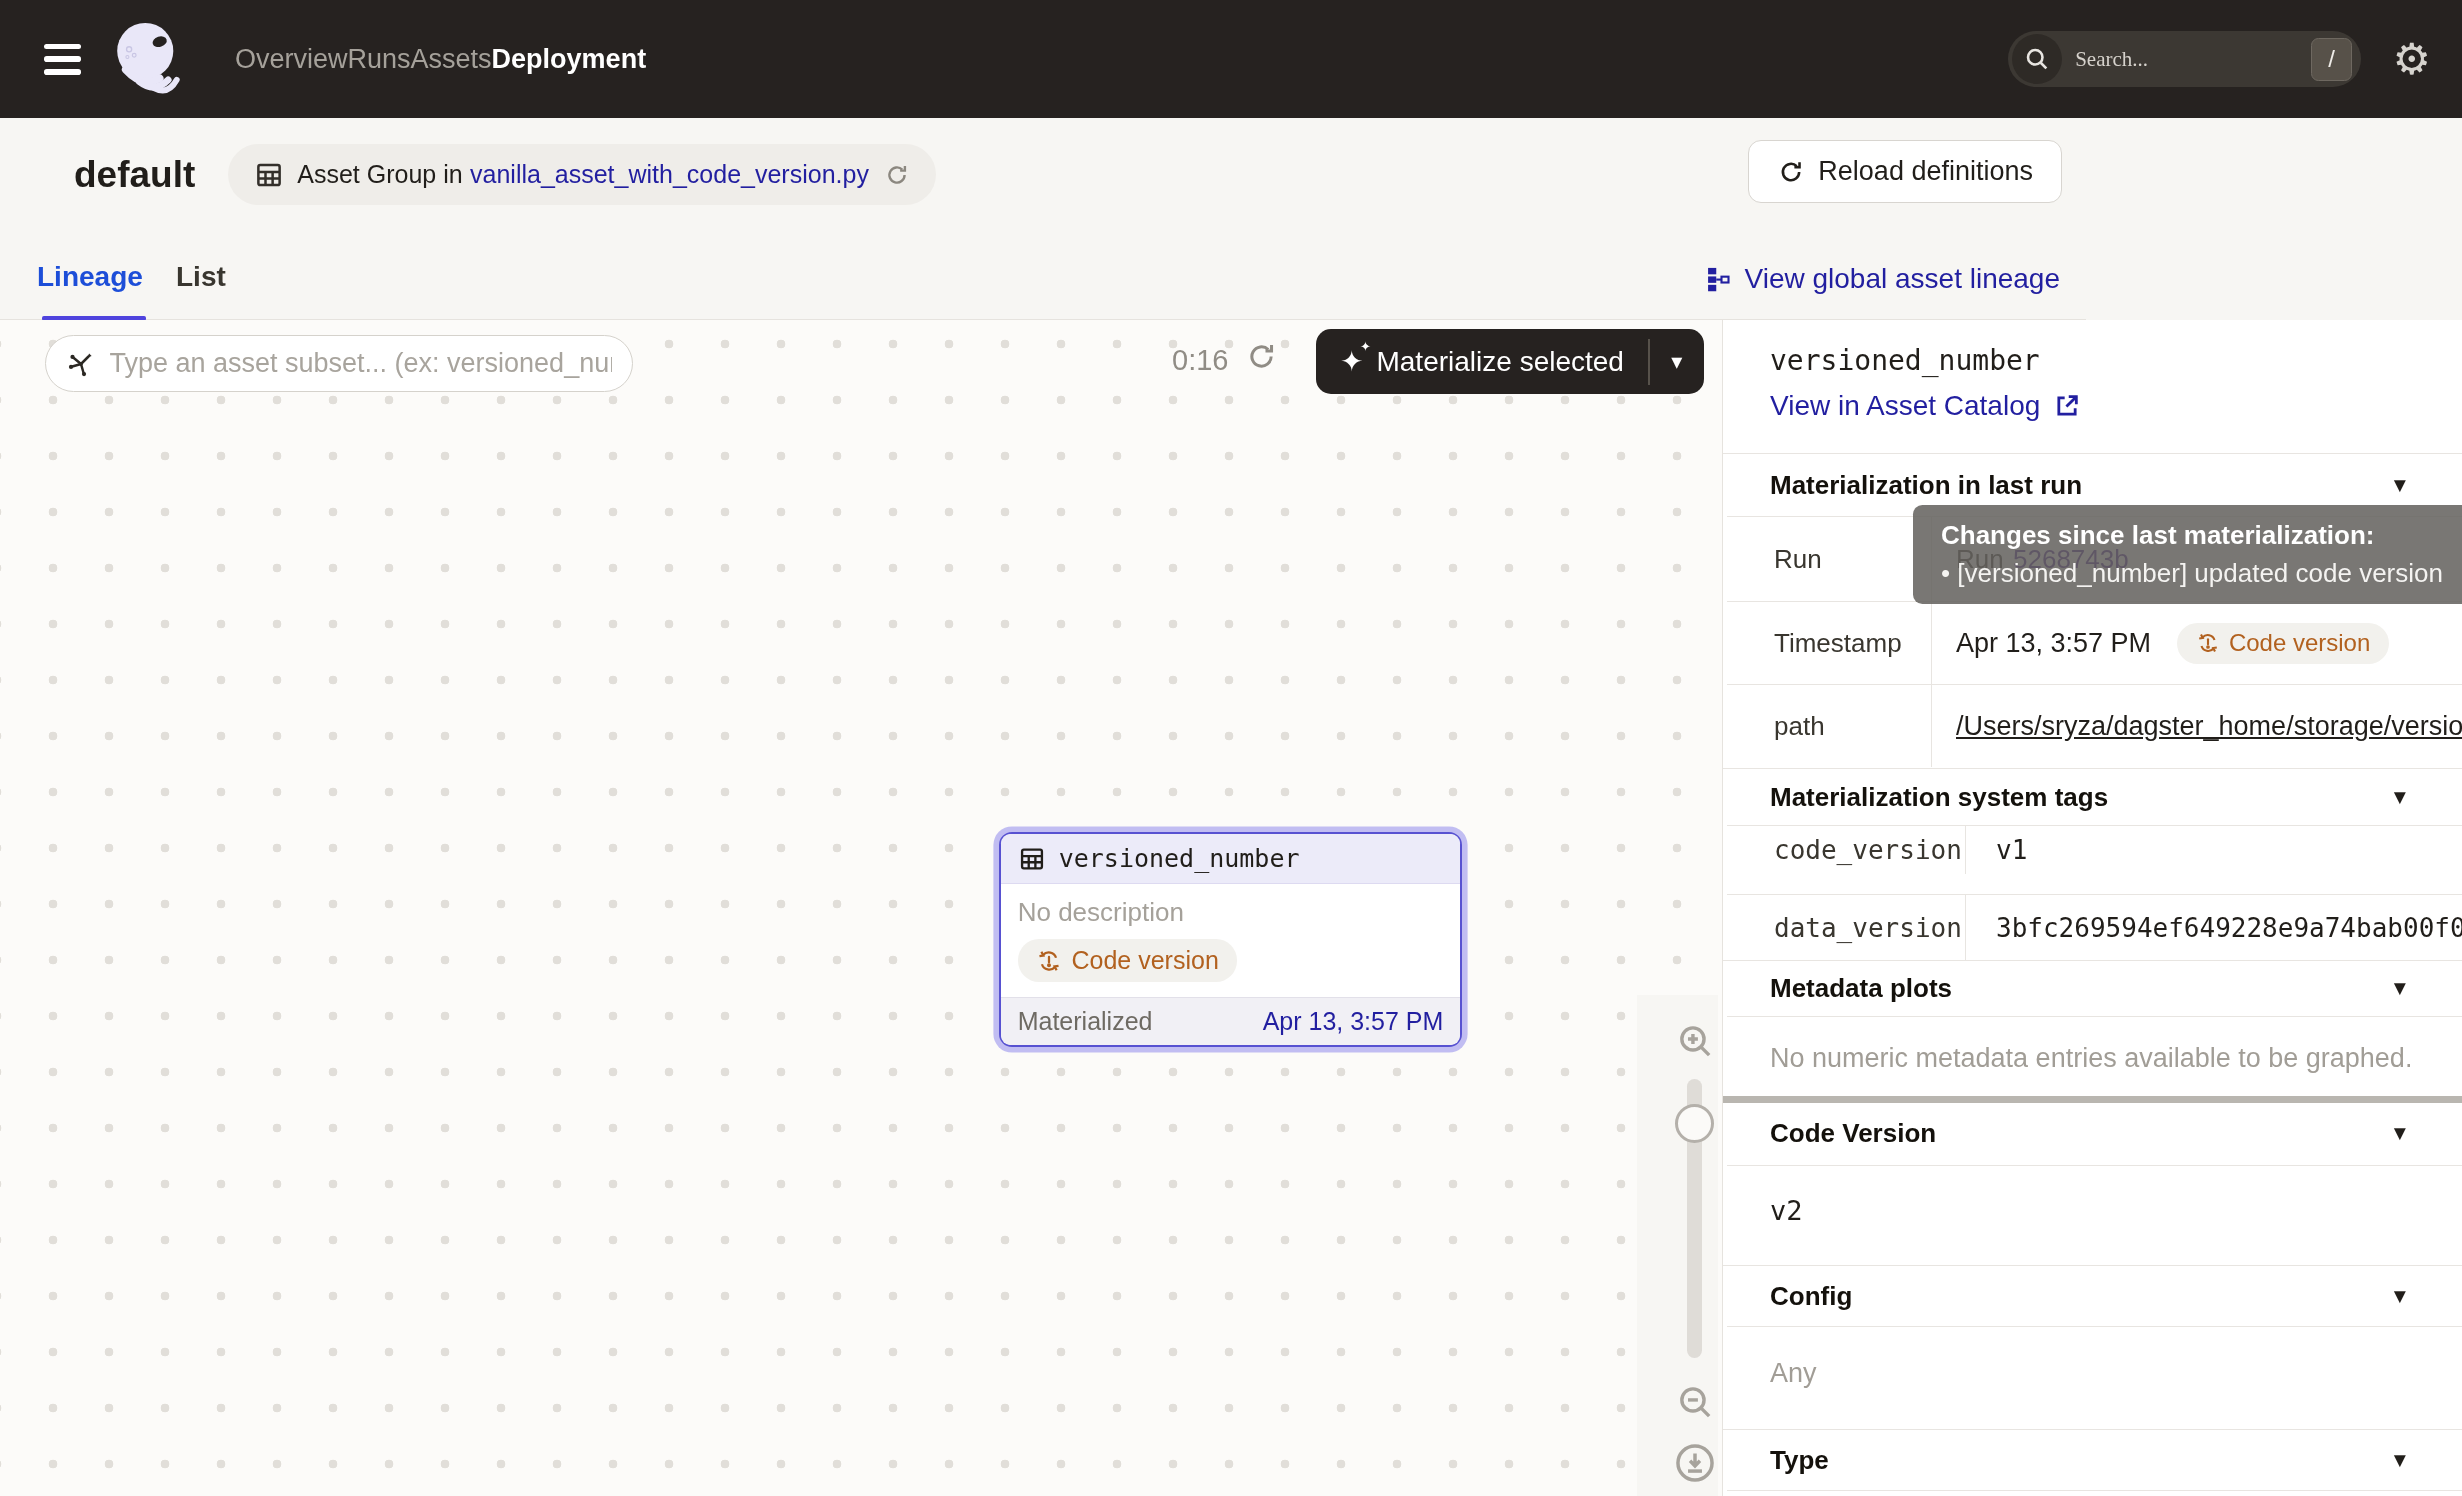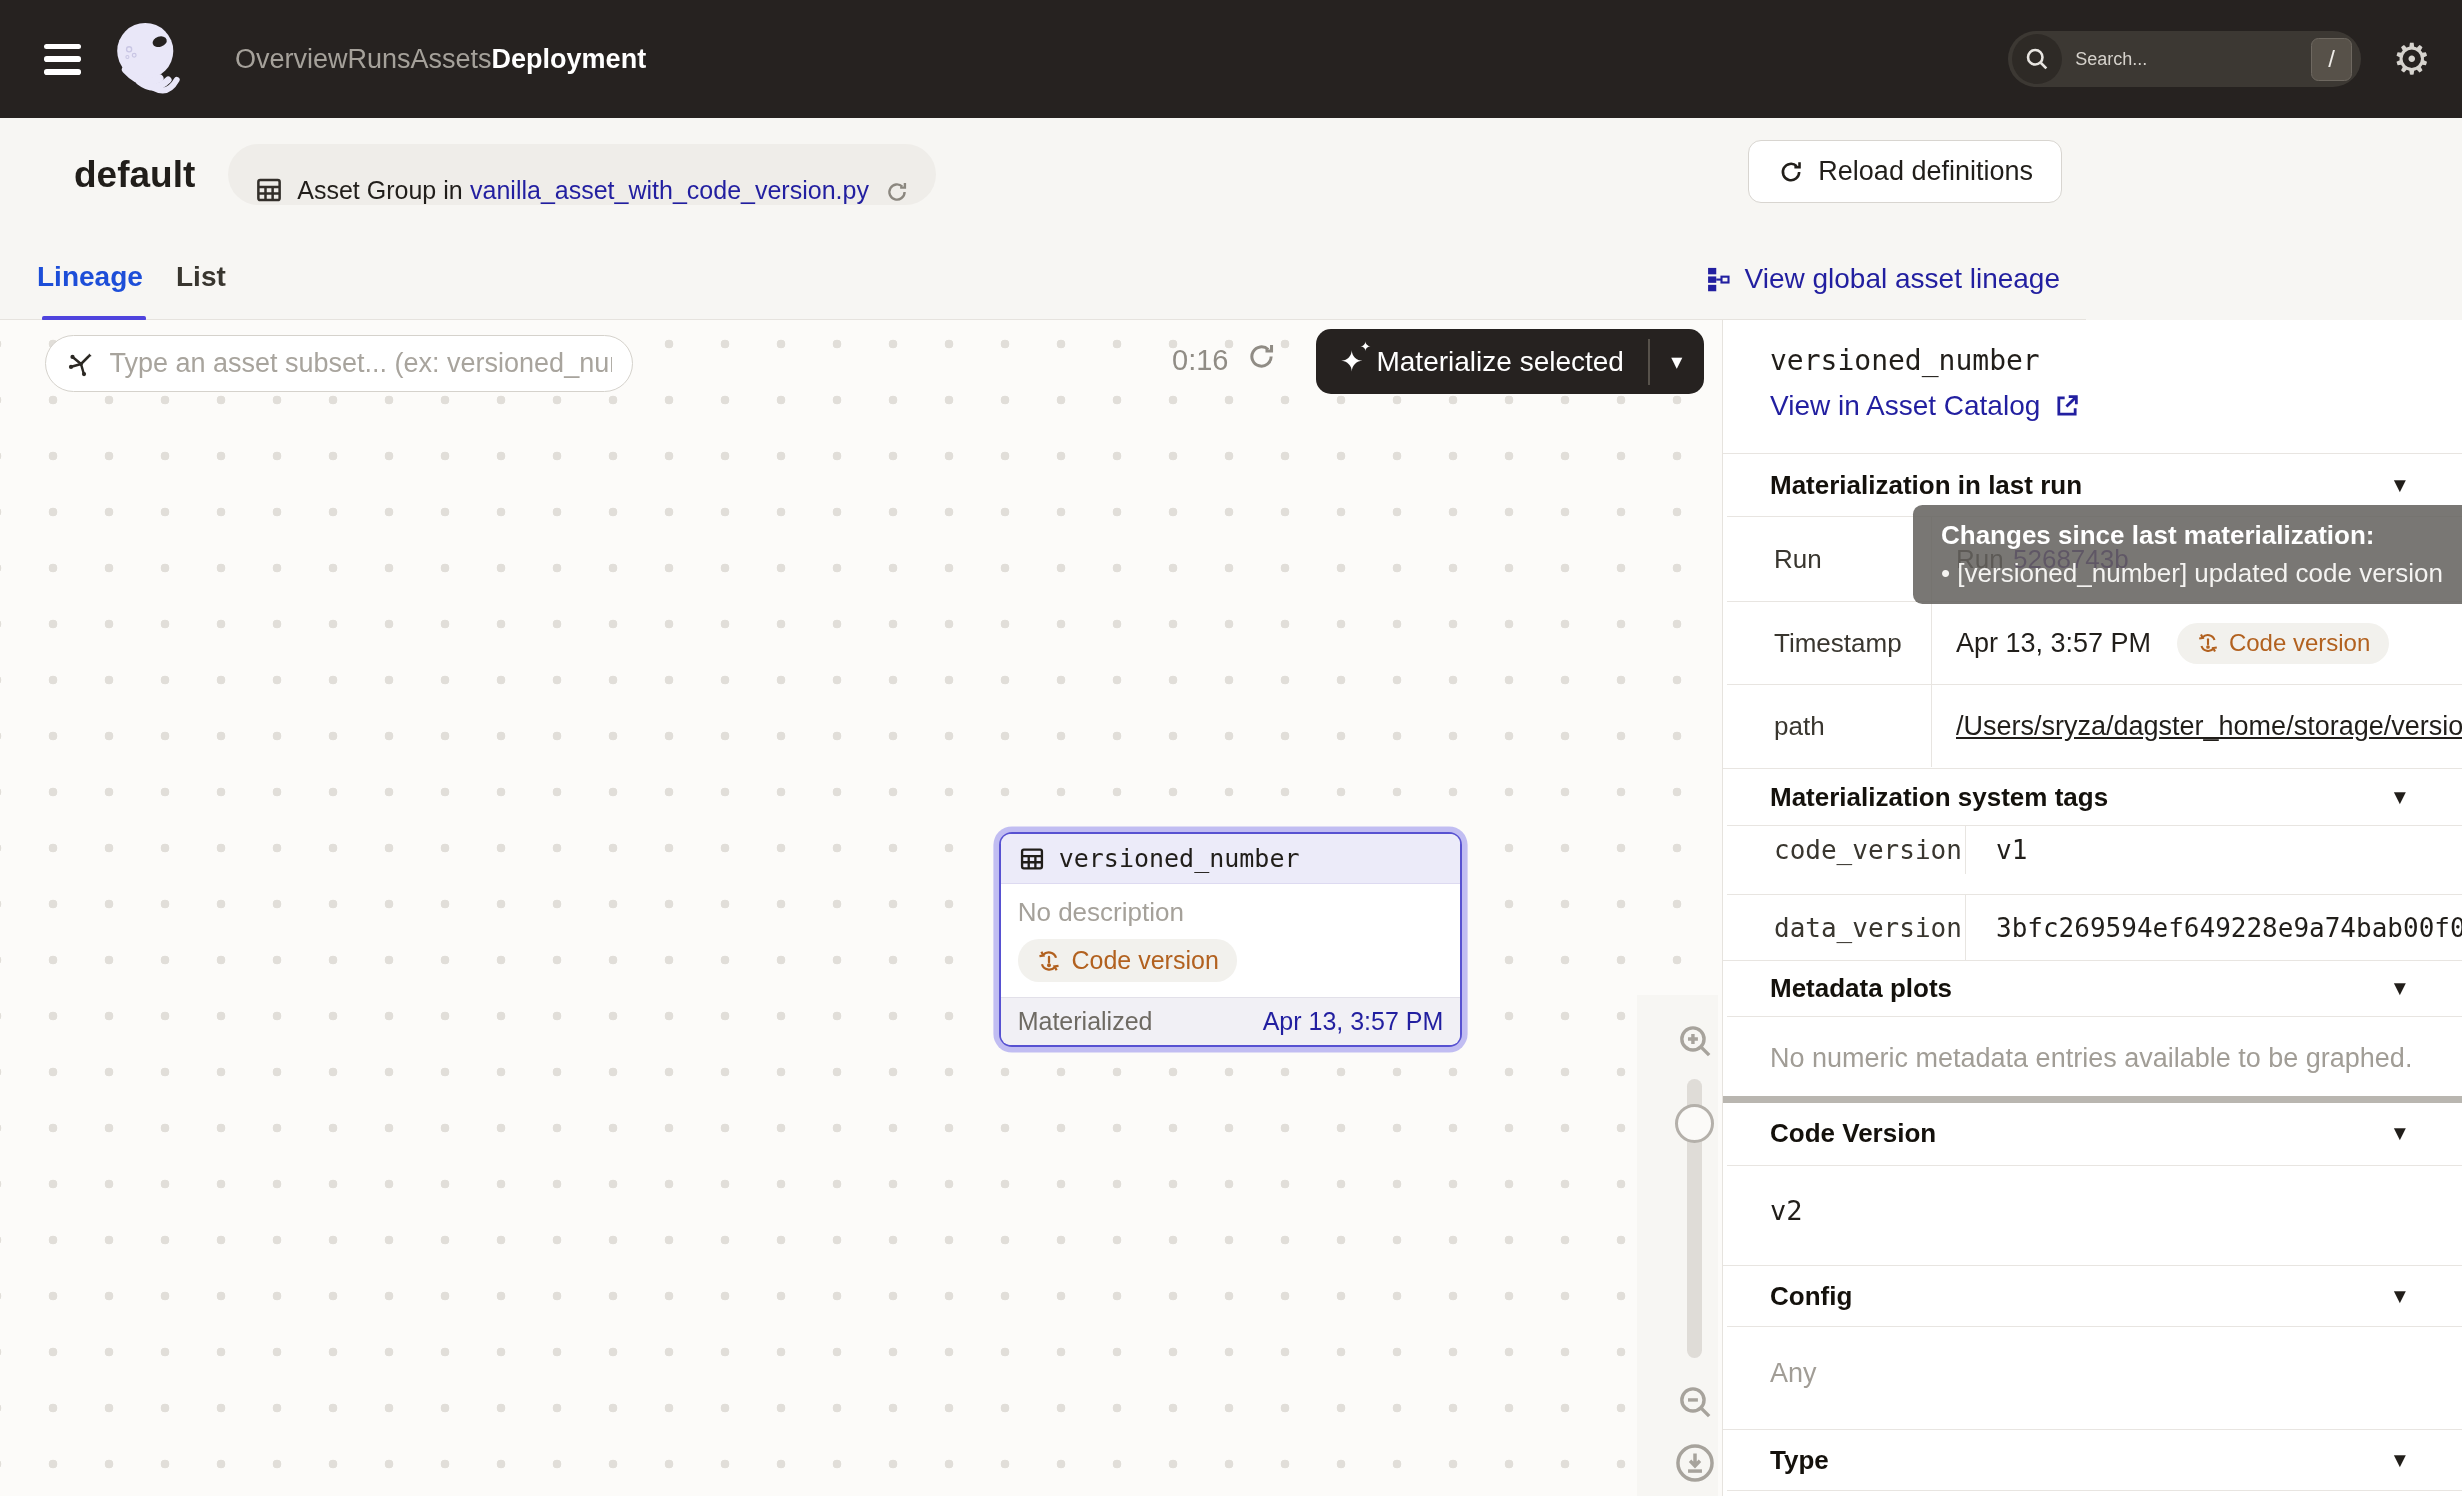--- a/index.html
+++ b/index.html
@@ -22,34 +22,34 @@
   .nav { display:flex; align-items:center; margin-left:43px; }
   .nav-item { font-size:27px; color:#A5A19A; cursor:pointer; }
   .nav-item.active { color:#FFFFFF; font-weight:700; }
   .topbar-spacer { flex:1; }
   .search { width:353px; height:56px; background:#3C3833; border-radius:28px;
             display:flex; align-items:center; }
   .search-circle { width:50px; height:50px; margin-left:3.7px; border-radius:50%;
                    background:#2E2A26; display:flex; align-items:center; justify-content:center;
                    color:#E8E5E1; }
   .search input { flex:1; background:transparent; border:none; outline:none;
-                  font-size:18px; color:#E8E5E1; margin-left:13px; min-width:0;
-                  font-family:Liberation Sans, sans-serif; }
+                  font-size:21px; color:#E8E5E1; margin-left:13px; min-width:0;
+                  font-family:Liberation Serif, serif; }
   .search input::placeholder { color:#D6D2CC; }
   .slash-badge { width:41px; height:43px; margin-right:9.3px; flex:none; border-radius:7.4px;
                  background:#575149; border:0.9px solid #6E6860; color:#EFECE8;
                  display:flex; align-items:center; justify-content:center; font-size:24px; }
   .gear { margin:0 31px 0 31px; font-size:43px; color:#D6D3CE; line-height:1; cursor:pointer; }
 
   
   .page-header { left:0; top:118px; width:2086px; height:202px; background:#F7F6F3; }
   .head-row { position:absolute; left:74px; top:26px; display:flex; align-items:center; }
   .page-title { font-size:37px; font-weight:700; color:#211E1A; }
   .group-pill { margin-left:33px; height:61px; border-radius:30.5px; background:#EFEDE9;
-                display:flex; align-items:flex-end; padding:0 26px; font-size:25px; }
+                display:flex; align-items:center; padding:0 26px; font-size:25px; }
   .group-pill .grid-ic { color:#332F2A; margin-right:13px; }
   .group-prefix { color:#211E1A; margin-right:7.4px; }
   .group-link { color:#221FA0; cursor:pointer; }
   .pill-refresh { margin-left:15px; color:#8B877F; }
   .reload-btn { position:absolute; right:24px; top:22px; height:63px; border-radius:13px;
                 background:#FFFFFF; border:1.9px solid #D8D5D0; display:flex; align-items:center;
                 padding:0 28px; font-size:27px; color:#211E1A; cursor:pointer; gap:13px; }
   .reload-btn .ic { color:#211E1A; }
 
   

